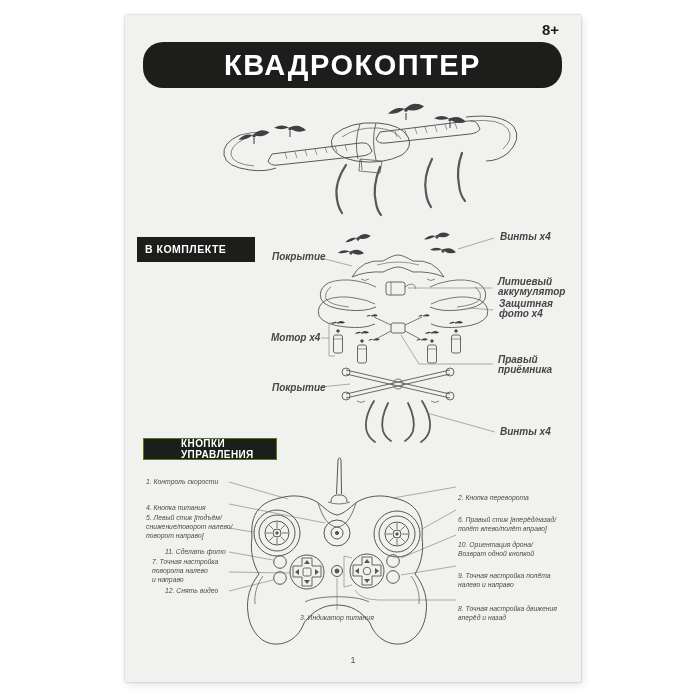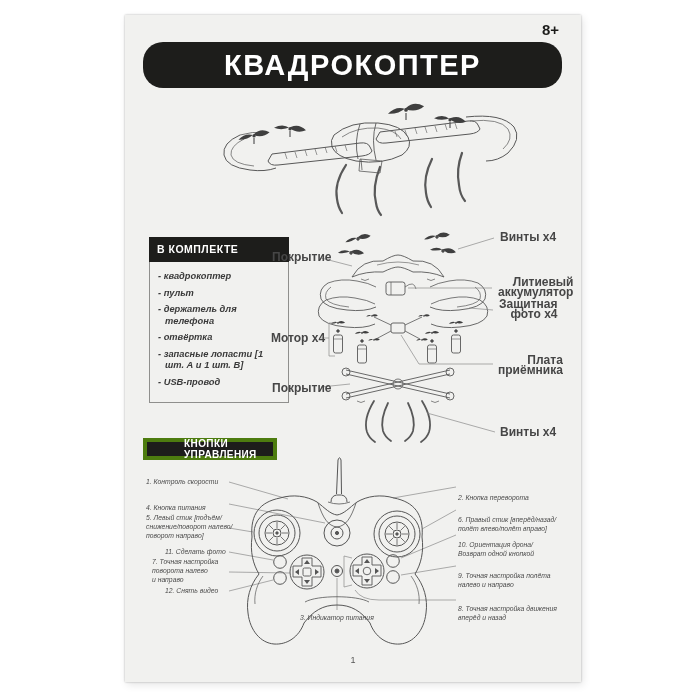--- a/index.html
+++ b/index.html
@@ -9,46 +9,46 @@
     background:#f1f1ef;
     box-shadow:0 0 2px rgba(0,0,0,.28), 2px 3px 8px rgba(0,0,0,.10);
   }
   .age { position:absolute; top:6px; right:22px; font-size:15px; font-weight:bold; color:#1c1c1a; }
   .banner {
     position:absolute; left:18px; top:27px; width:419px; height:46px;
     background:#1d1d1b; color:#fff; display:flex; align-items:center; justify-content:center;
     font-size:29px; font-weight:bold; letter-spacing:1.5px;border-radius:20px;
   }
   .hero { position:absolute; left:85px; top:80px; width:320px; height:135px; }
-  .kitbox { position:absolute; left:24px; top:222px; width:140px; }
+  .kitbox { position:absolute; left:12px; top:222px; width:118px; }
   .kitbox .khead {
     background:#1d1d1b; color:#fff; height:25px; line-height:25px;
     padding-left:8px; font-size:10.5px; font-weight:bold; letter-spacing:.5px;
   }
   .kitbox .klist {
     border:1px solid #8f8f8d; border-top:none; padding:9px 6px 9px 8px; min-height:130px;
   }
   .kitem {
     font-style:italic; font-weight:bold; font-size:9.3px; line-height:11.5px;
     color:#3a3a3a; margin-bottom:5px; padding-left:7px; text-indent:-7px;
   }
   .expl-svg { position:absolute; left:0; top:210px; width:456px; height:222px; }
   .ctrl-svg { position:absolute; left:0; top:437px; width:456px; height:200px; }
   .dlabel {
-    position:absolute; font-weight:bold; font-size:12px; line-height:10px;
-    color:#464646; white-space:pre-line;text-align:right;
+    position:absolute; font-style:italic; font-weight:bold; font-size:10px; line-height:10px;
+    color:#464646; white-space:pre-line;
   }
   .clabel {
     position:absolute; font-style:italic; font-size:6.8px; line-height:9.2px;
     color:#4a4a4a; white-space:pre-line;
   }
   .ctrlbar {
     position:absolute; left:18px; top:423px; width:134px; height:22px;
     background:#1d1d1b; color:#fff; display:flex; align-items:center; justify-content:center;
-    font-size:10px; font-weight:bold; letter-spacing:.4px; border:4px solid #4d7c0f;padding-left:37px;
+    font-size:10px; font-weight:bold; letter-spacing:.4px; border:1px solid #4d7c0f;padding-left:37px;
   }
   .pagenum { position:absolute; left:0; right:0; top:640px; text-align:center; font-size:9px; color:#555; }
   svg { display:block; width:100%; height:100%; }
 </style>
 </head>
 <body>
 
 <div class="sheet">
 
   <div class="age">8+</div>
@@ -89,28 +89,20 @@
         <use href="#prop" transform="translate(44,41) rotate(-10)"></use>
         <use href="#prop" transform="translate(80,34) rotate(8)"></use>
         <use href="#prop" transform="translate(196,15) rotate(-8) scale(1.15)"></use>
         <use href="#prop" transform="translate(240,25) rotate(10)"></use>
       </g>
     </svg>
   </div>
 
   <div class="kitbox">
     <div class="khead">В КОМПЛЕКТЕ</div>
-    <div class="klist">
-      <div class="kitem">- квадрокоптер</div>
-      <div class="kitem">- пульт</div>
-      <div class="kitem">- держатель для телефона</div>
-      <div class="kitem">- отвёртка</div>
-      <div class="kitem">- запасные лопасти [1 шт. А и 1 шт. В]</div>
-      <div class="kitem">- USB-провод</div>
-    </div>
   </div>
 
   <div class="expl-svg">
     <svg viewBox="0 0 456 222">
       <defs>
         <g id="prop2">
           <path d="M-13,1 Q-7,-4 -0.4,-1 Q7,3 13,-1 Q7,-6 0.4,-2 Q-7,2 -13,1 Z" fill="#3f3f3f" stroke="none"></path>
           <circle cx="0" cy="0" r="1.3" fill="#3f3f3f"></circle>
         </g>
       </defs>
@@ -197,21 +189,21 @@
     </svg>
   </div>
 
   <div class="dlabel" style="left:147px; top:237px;">Покрытие</div>
   <div class="dlabel" style="left:375px; top:217px;">Винты x4</div>
   <div class="dlabel" style="left:373px; top:262px;">Литиевый
 аккумулятор</div>
   <div class="dlabel" style="left:374px; top:284px;">Защитная
 фото x4</div>
   <div class="dlabel" style="left:146px; top:318px;">Мотор x4</div>
-  <div class="dlabel" style="left:373px; top:340px;">Плата
+  <div class="dlabel" style="left:373px; top:340px;">Правый
 приёмника</div>
   <div class="dlabel" style="left:147px; top:368px;">Покрытие</div>
   <div class="dlabel" style="left:375px; top:412px;">Винты x4</div>
 
   <div class="ctrlbar">КНОПКИ УПРАВЛЕНИЯ</div>
 
   <div class="ctrl-svg">
     <svg viewBox="0 0 456 200">
       <g stroke="#8a8a8a" stroke-width="0.7" fill="none">
         <path d="M104,30 L163,47"></path>

